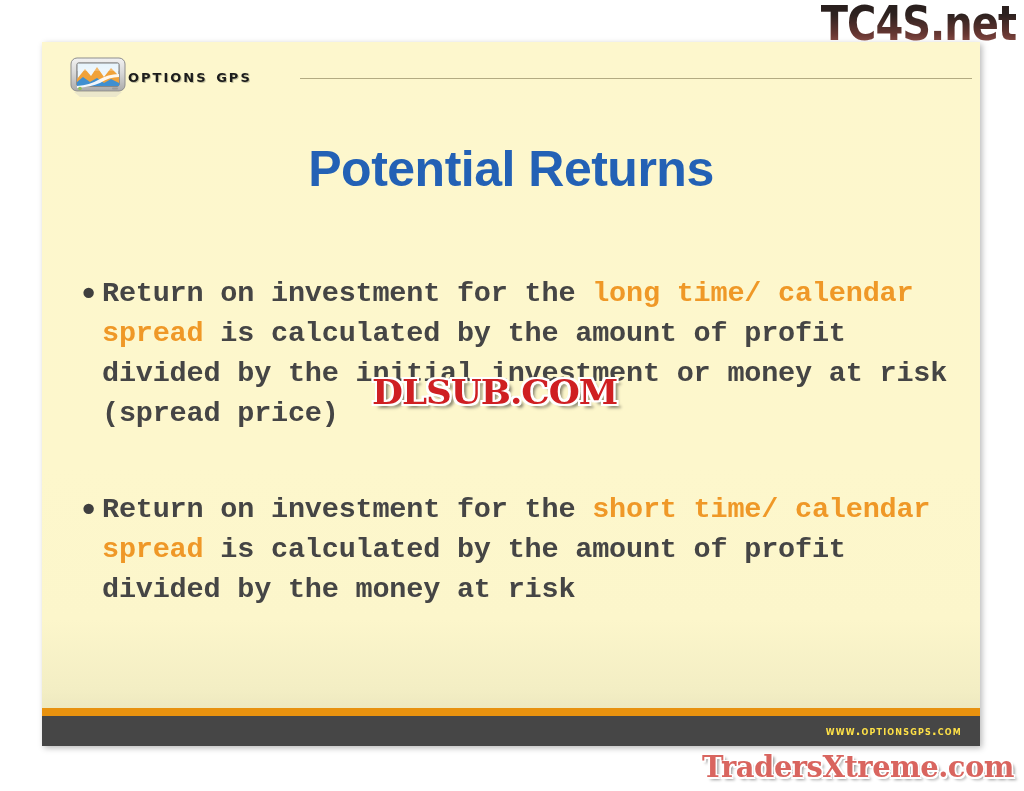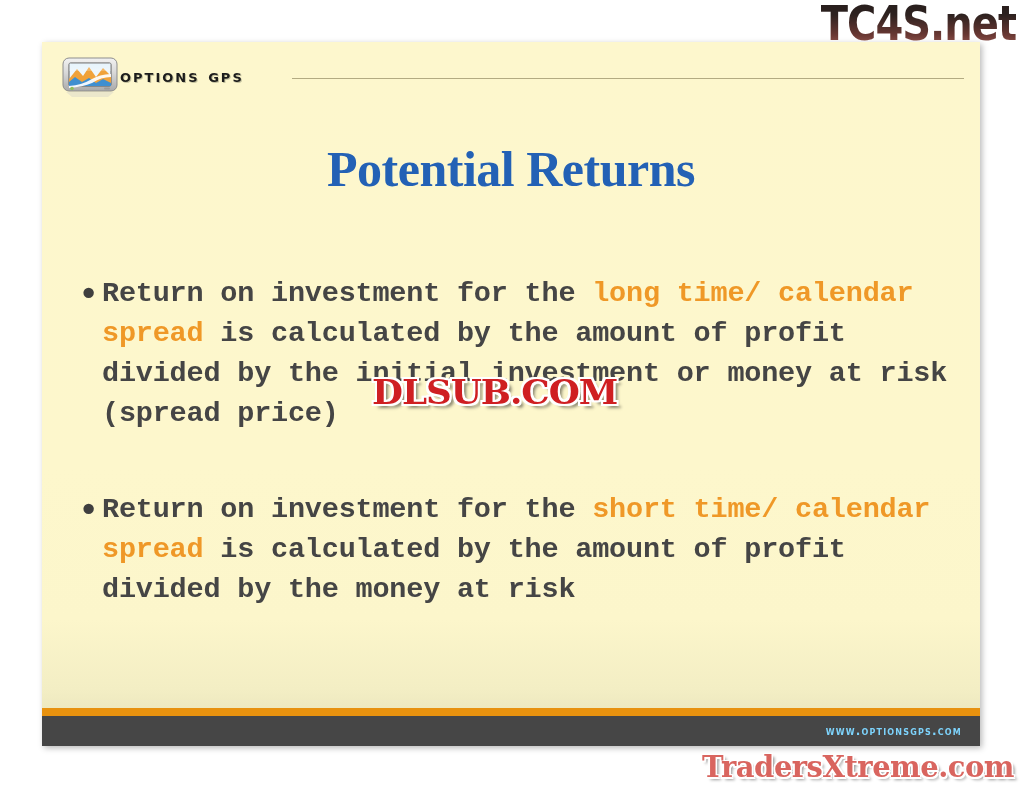--- a/index.html
+++ b/index.html
@@ -29,21 +29,21 @@
                 #f3eec4 92%,
                 #e9e4bb 97%,
                 #ded9b4 100%);
     box-shadow: 2px 2px 6px rgba(0,0,0,0.28);
     overflow: hidden;
   }
 
   
   #slide-header {
     position: absolute;
-    left: 0; top: 0;
+    left: 8px; top: 0;
     width: 100%;
     height: 68px;
   }
   #gps-device-icon {
     position: absolute;
     left: 20px;
     top: 14px;
     width: 56px;
     height: 42px;
   }
@@ -69,21 +69,21 @@
     background: #b3ab82;
   }
 
   
   #slide-title {
     position: absolute;
     left: 0;
     top: 98px;
     width: 100%;
     text-align: center;
-    font-family: Liberation Serif, serif;
+    font-family: Liberation Sans, sans-serif;
     font-weight: bold;
     font-size: 50px;
     color: #2361b5;
     letter-spacing: -0.5px;
   }
 
   
   #bullet-list {
     position: absolute;
     left: 30px;
@@ -137,21 +137,21 @@
     background: #464646;
   }
   #footer-url {
     position: absolute;
     right: 18px;
     top: 8px;
     font-family: "DejaVu Sans", sans-serif;
     font-size: 12px;
     font-weight: bold;
     letter-spacing: 1.2px;
-    color: #7dd3fc;
+    color: #fde047;
     font-variant: small-caps;
     text-transform: lowercase;
   }
 
   
   #watermark-tc4s {
     position: absolute;
     right: 8px;
     top: -4px;
     font-family: "DejaVu Sans", sans-serif;

